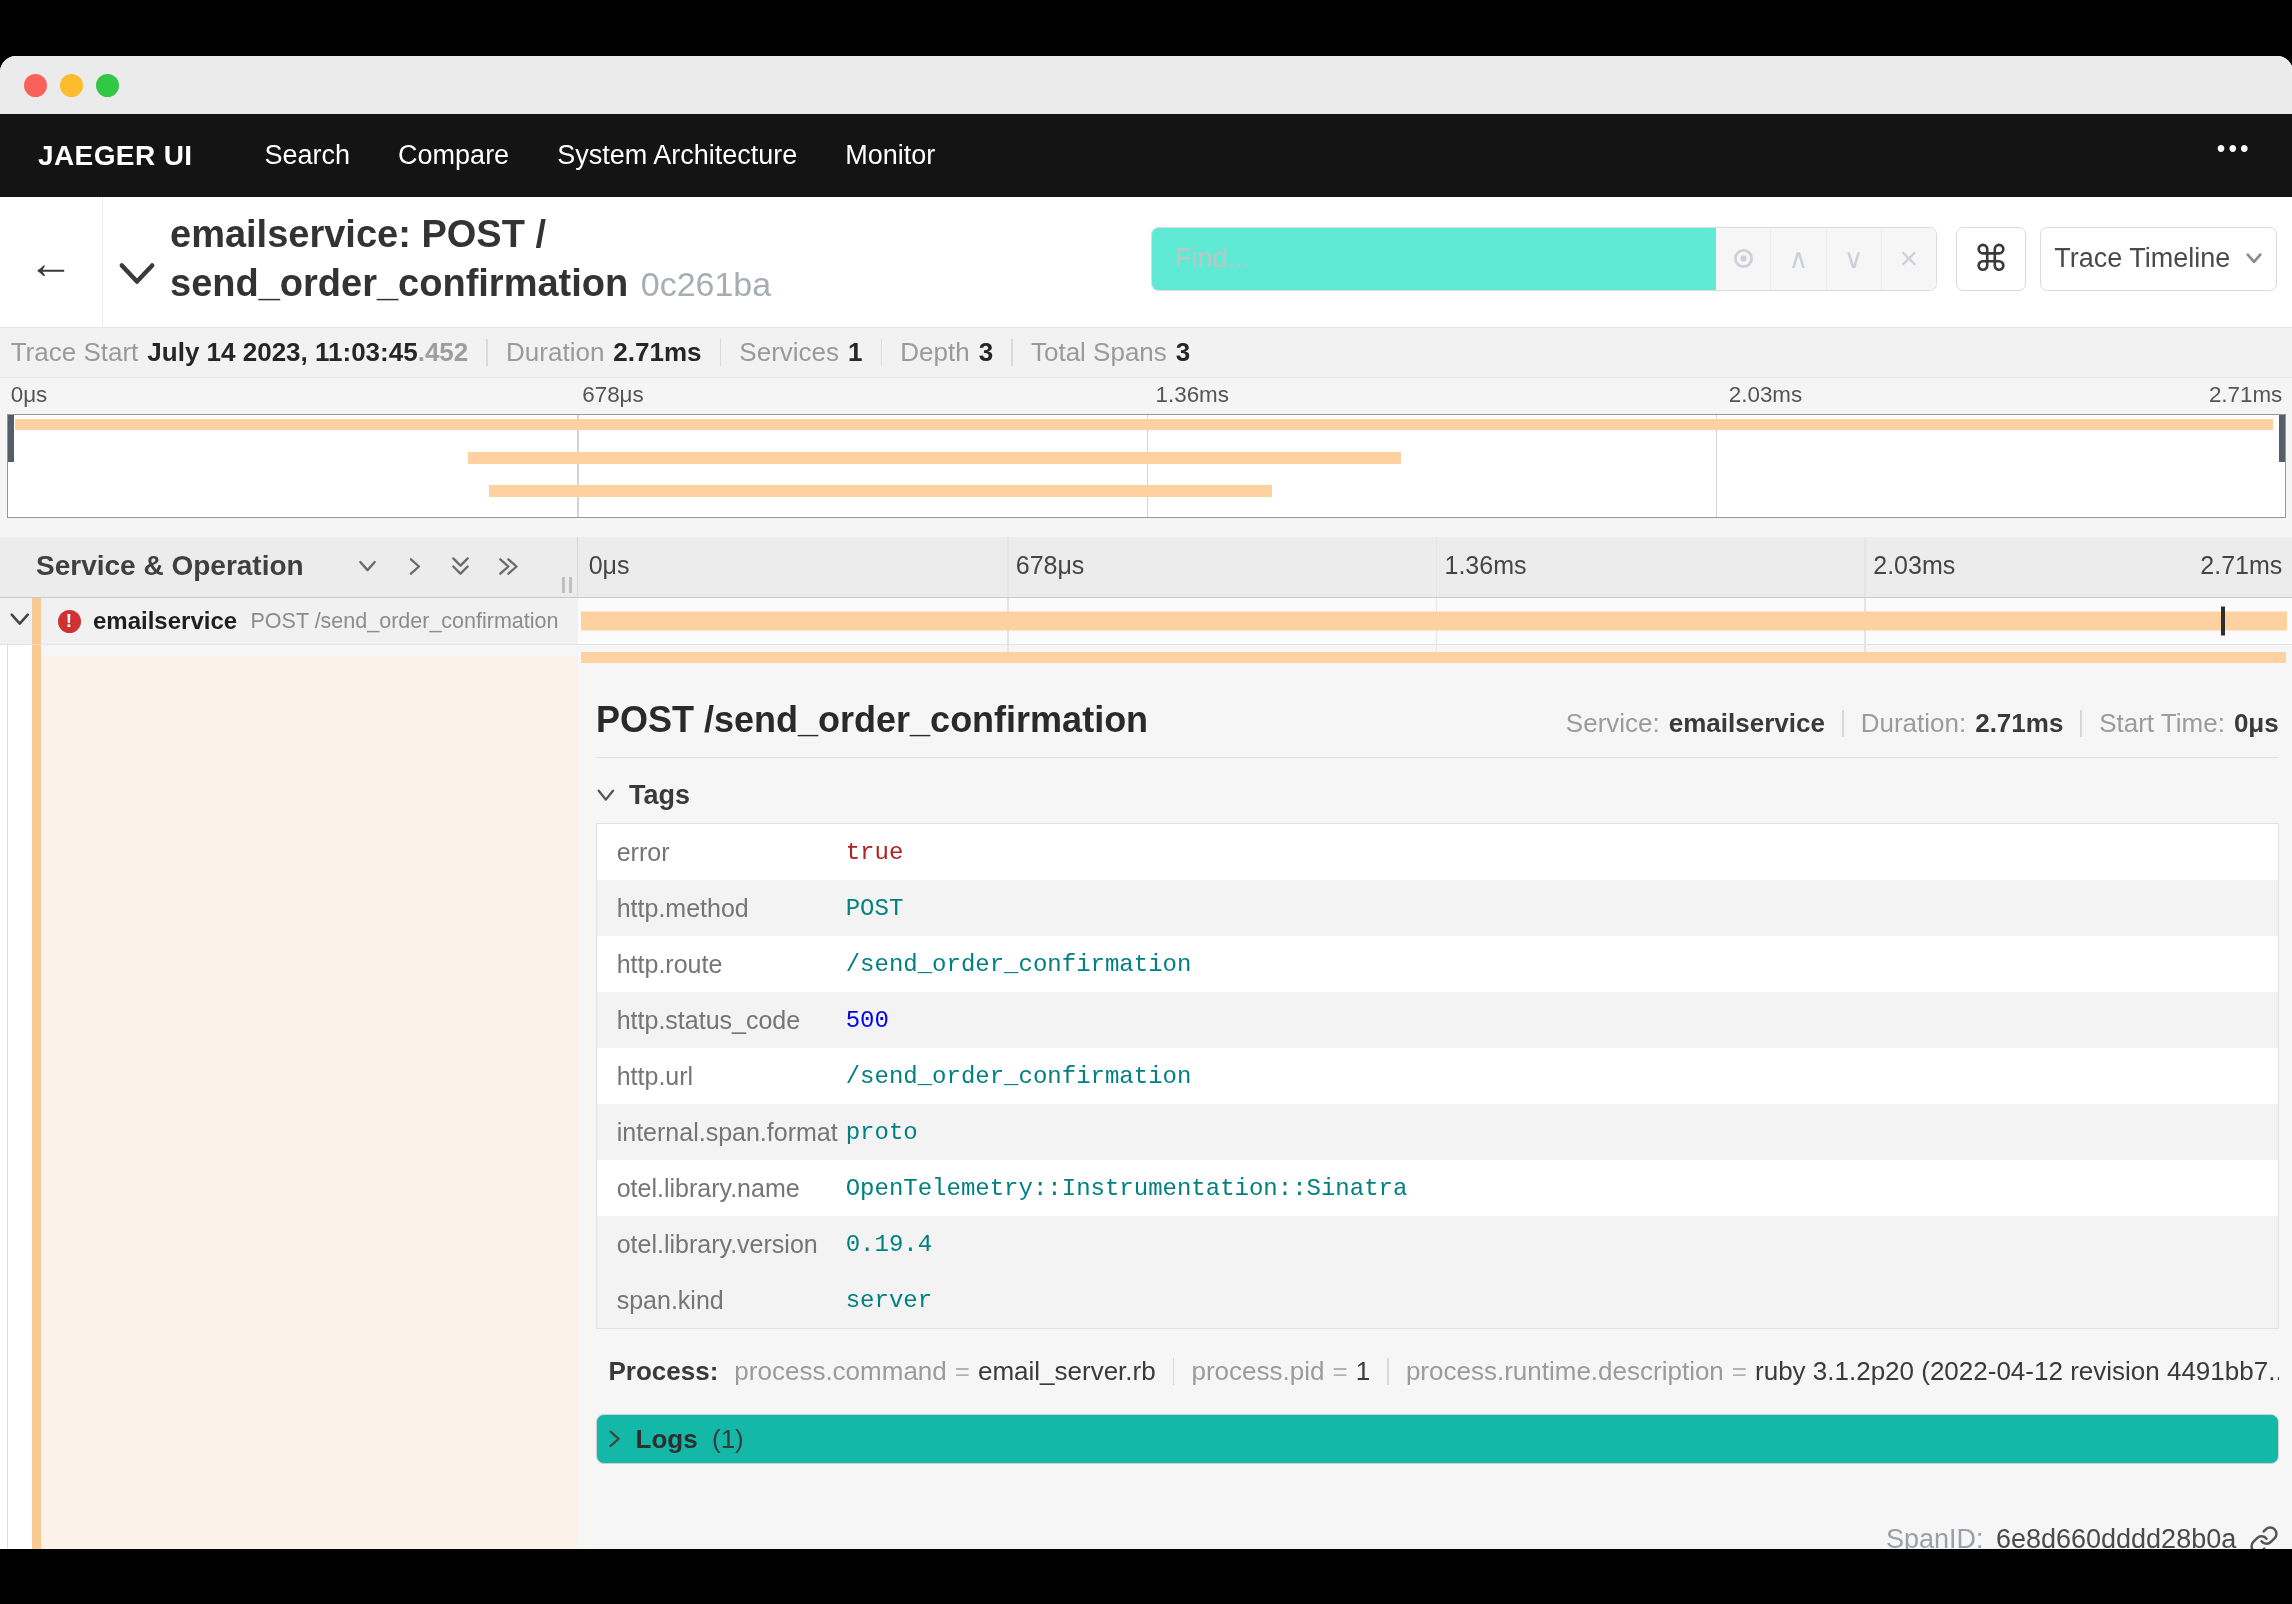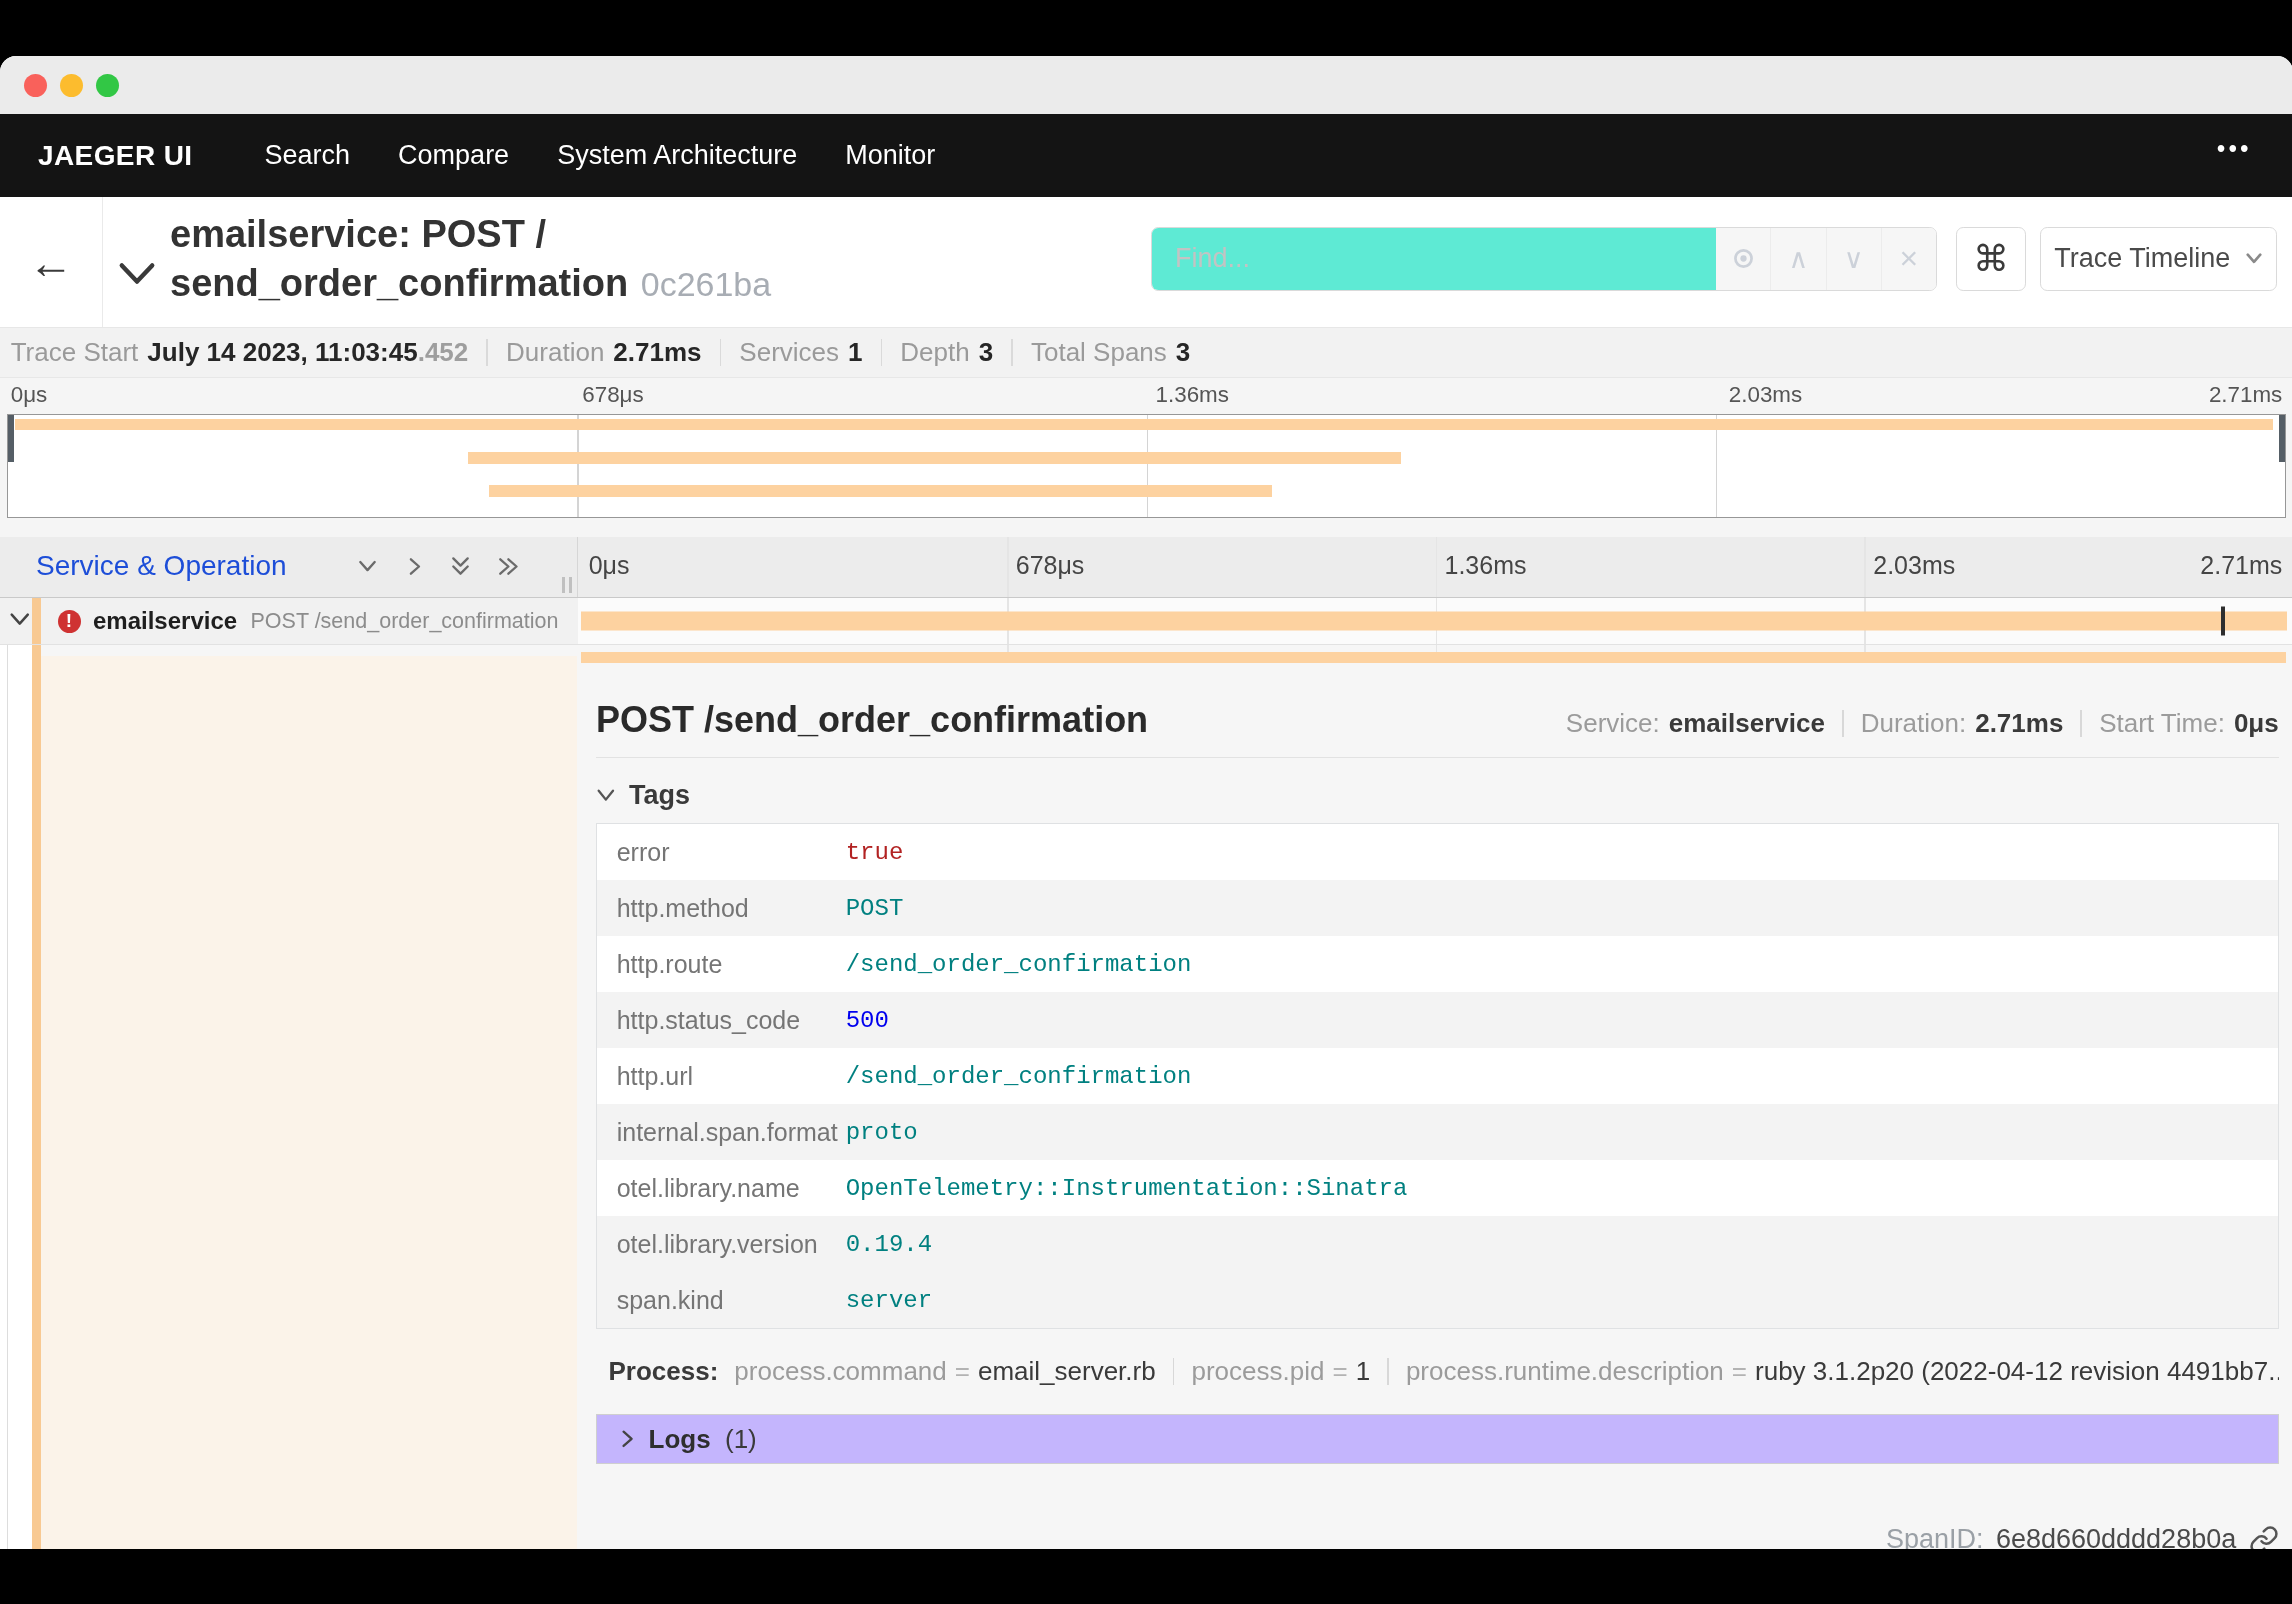--- a/index.html
+++ b/index.html
@@ -66,21 +66,21 @@
   .g1{left:25%;} .g2{left:50%;} .g3{left:75%;}
   .scrub{position:absolute;top:0;width:6.3px;height:47px;background:#555e66;}
   .scrub.l{left:0;} .scrub.r{right:0;}
   .mm-bar{position:absolute;height:11.6px;background:var(--orange);}
 
   
   .cols-header{position:relative;height:61px;background:#ececec;
     border-bottom:1.8px solid #c9c9c9;box-sizing:border-box;}
   .ch-left{position:absolute;left:0;top:0;width:578px;height:100%;
     border-right:1.8px solid #d6d6d6;box-sizing:border-box;}
-  .ch-title{position:absolute;left:36px;top:12.5px;font-size:28px;font-weight:normal;color:#1d4ed8;}
+  .ch-title{position:absolute;left:36px;top:12.5px;font-size:28px;font-weight:bold;color:#404040;}
   .ch-icons{position:absolute;right:56px;top:16px;display:flex;gap:19.7px;}
   .ch-icons svg{display:block;}
   .col-handle{position:absolute;left:562px;bottom:3.6px;display:flex;gap:4.5px;}
   .col-handle i{display:block;width:2.7px;height:16px;background:#c0c0c0;}
   .ch-right,.sr-right{position:absolute;left:578px;right:0;top:0;height:100%;}
   .tl-tickrow .tick{font-size:25px;color:#454545;top:14.3px;}
 
   
   .span-row{position:relative;height:47px;}
   .sr-left{position:absolute;left:0;top:0;width:578px;height:100%;background:#f1f1f1;
@@ -121,22 +121,22 @@
   .tag-row.alt{background:#f3f3f3;}
   .tag-key{width:229px;color:#757575;flex-shrink:0;}
   .tag-val{font-family:"Liberation Mono","DejaVu Sans Mono",monospace;font-size:24px;}
   .v-string{color:var(--teal);}
   .v-bool{color:var(--firebrick);}
   .v-number{color:var(--blue);}
   .proc-row{display:flex;align-items:center;margin-top:27px;font-size:26px;
     white-space:nowrap;overflow:hidden;}
   .proc-label{font-weight:bold;color:#3a3a3a;margin:0 16px 0 12.5px;}
   .pk{color:#9b9b9b;} .peq{color:#b3b3b3;margin:0 8px;} .pv{color:#3a3a3a;}
-  .logs-bar{margin-top:27px;height:48px;background:#c4b5fd;border:0.9px solid #cfcfcf;
-    border-radius:0;display:flex;align-items:center;padding-left:23px;font-size:26px;
+  .logs-bar{margin-top:27px;height:48px;background:#14b8a6;border:0.9px solid #cfcfcf;
+    border-radius:8px;display:flex;align-items:center;padding-left:10px;font-size:26px;
     gap:14.3px;cursor:pointer;}
   .logs-bar b{color:#2e2e2e;}
   .logs-count{color:#3a3a3a;}
   .spanid{position:absolute;right:14.3px;top:879px;display:flex;align-items:center;
     gap:12.5px;font-size:27px;white-space:nowrap;}
   .spanid-label{color:#9aa0a6;}
   .spanid-value{color:#4a4a4a;}
 </style>
 </head>
 <body>

